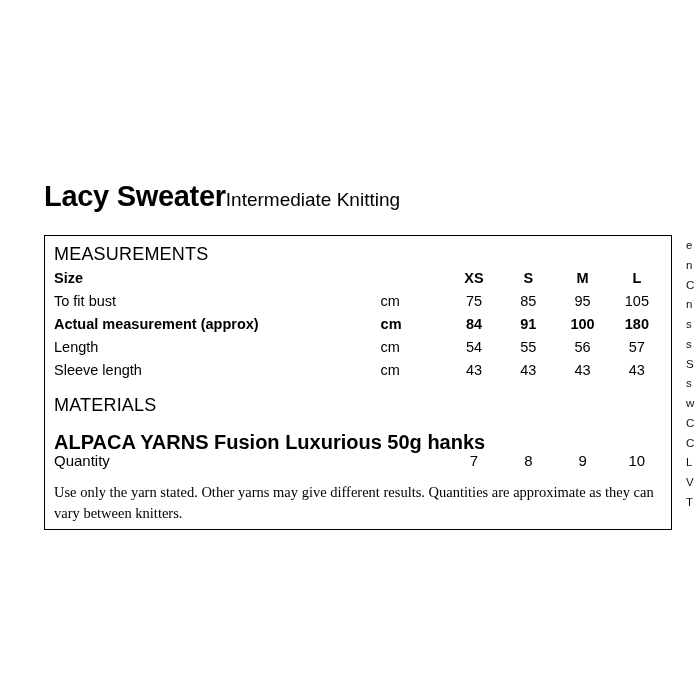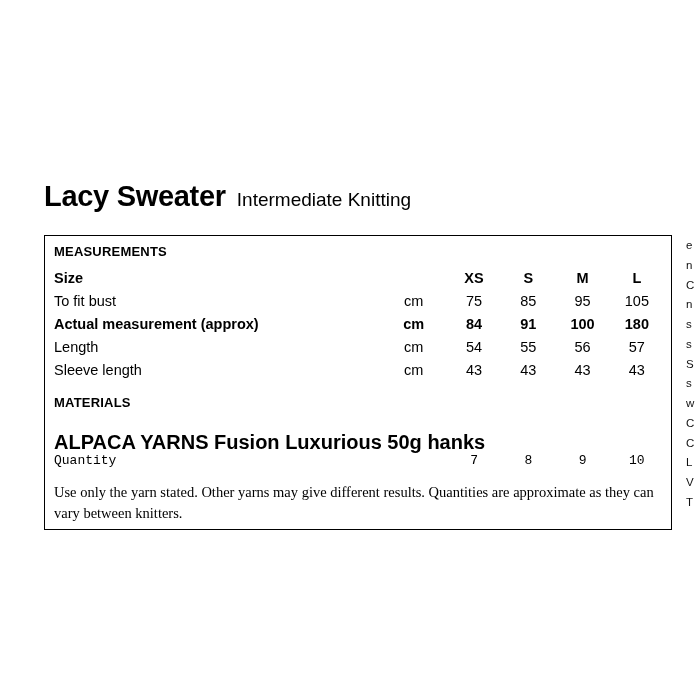--- a/index.html
+++ b/index.html
@@ -33,57 +33,56 @@
   }
   .title-main {
     font-size: 29px;
     font-weight: bold;
     letter-spacing: -0.3px;
     line-height: 1;
   }
   .title-sub {
     font-size: 19px;
     font-weight: normal;
-    margin-left: 11px;
     line-height: 1;
   }
 
   .info-box {
     position: absolute;
     left: 44px;
     top: 235px;
     width: 628px;
     height: 295px;
     border: 1.5px solid #000000;
     box-sizing: border-box;
   }
 
   .section-heading {
     position: absolute;
-    font-size: 13px;
-    font-weight: bold;
+    font-size: 18px;
+    font-weight: normal;
     letter-spacing: 0.2px;
   }
 
   .tbl {
     position: absolute;
     left: 9px;
     top: 30px;
     width: 610px;
     border-collapse: collapse;
   }
   .tbl td {
     font-size: 14.5px;
     padding: 0;
     height: 23px;
     vertical-align: middle;
     white-space: nowrap;
   }
   .c-label { width: 325px; text-align: left; padding-left: 0; }
-  .c-unit  { width: 66px;  text-align: center; }
+  .c-unit  { width: 66px;  text-align: left; }
   .c-size  { width: 54px;  text-align: center; }
   .bold td { font-weight: bold; }
   .hdr td { font-weight: bold; }
 
   .materials-heading {
     left: 9px;
     top: 159px;
   }
   .yarn-line {
     position: absolute;
@@ -94,25 +93,24 @@
     margin-top: 9px;
   }
   .qty-table {
     position: absolute;
     left: 9px;
     top: 213px;
     width: 610px;
     border-collapse: collapse;
   }
   .qty-table td {
-    font-size: 13px;
+    font-size: 15px;
     padding: 0;
     height: 23px;
     vertical-align: middle;
-    font-family: Liberation Mono, monospace;
   }
 
   .note {
     position: absolute;
     left: 9px;
     top: 246px;
     width: 600px;
     font-size: 14.5px;
     line-height: 1.45;
     font-family: Liberation Serif, serif;

